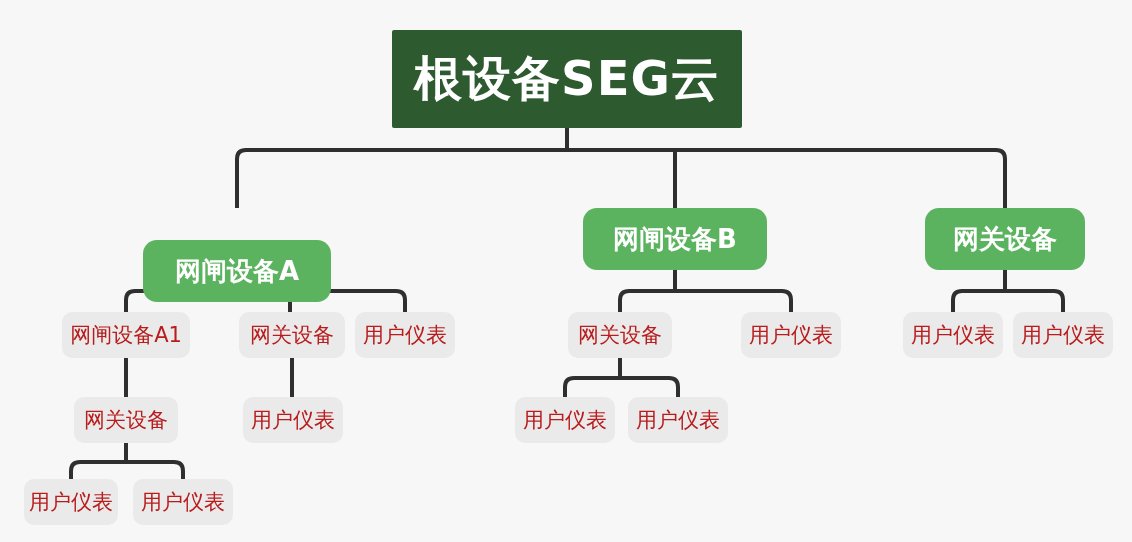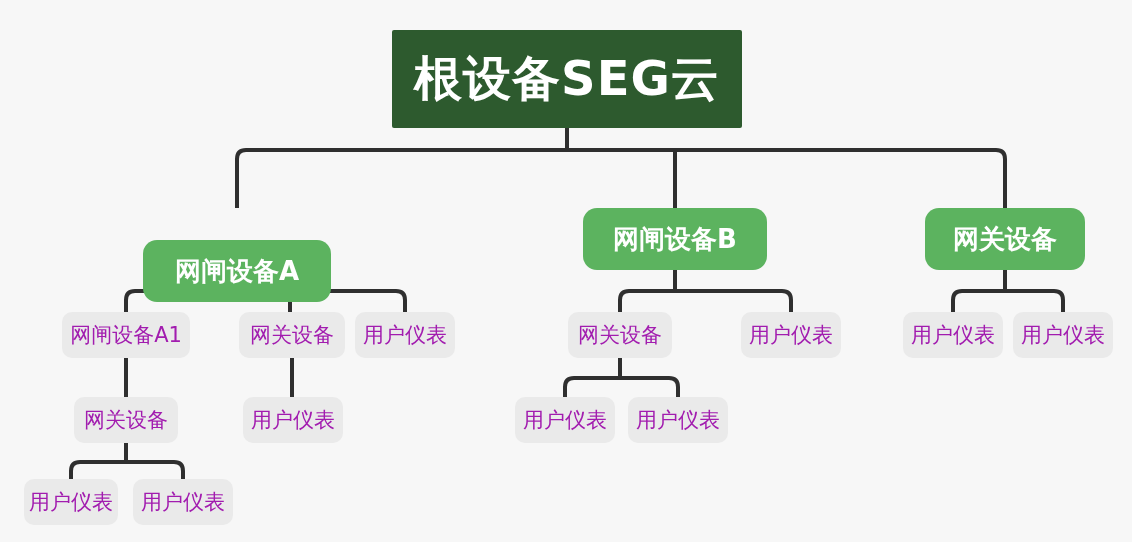--- a/index.html
+++ b/index.html
@@ -42,21 +42,21 @@
   }
   .lvl-2 {
     background: var(--branch-fill, #5cb35f);
     color: #ffffff;
     font-size: 26px;
     font-weight: bold;
     border-radius: 14px;
   }
   .lvl-leaf {
     background: var(--leaf-fill, #eaeaea);
-    color: #a21caf;
+    color: #b91c1c;
     font-size: 21px;
     font-weight: normal;
     border-radius: 10px;
   }
 </style>
 </head>
 <body>
 
 <div id="canvas">
 

